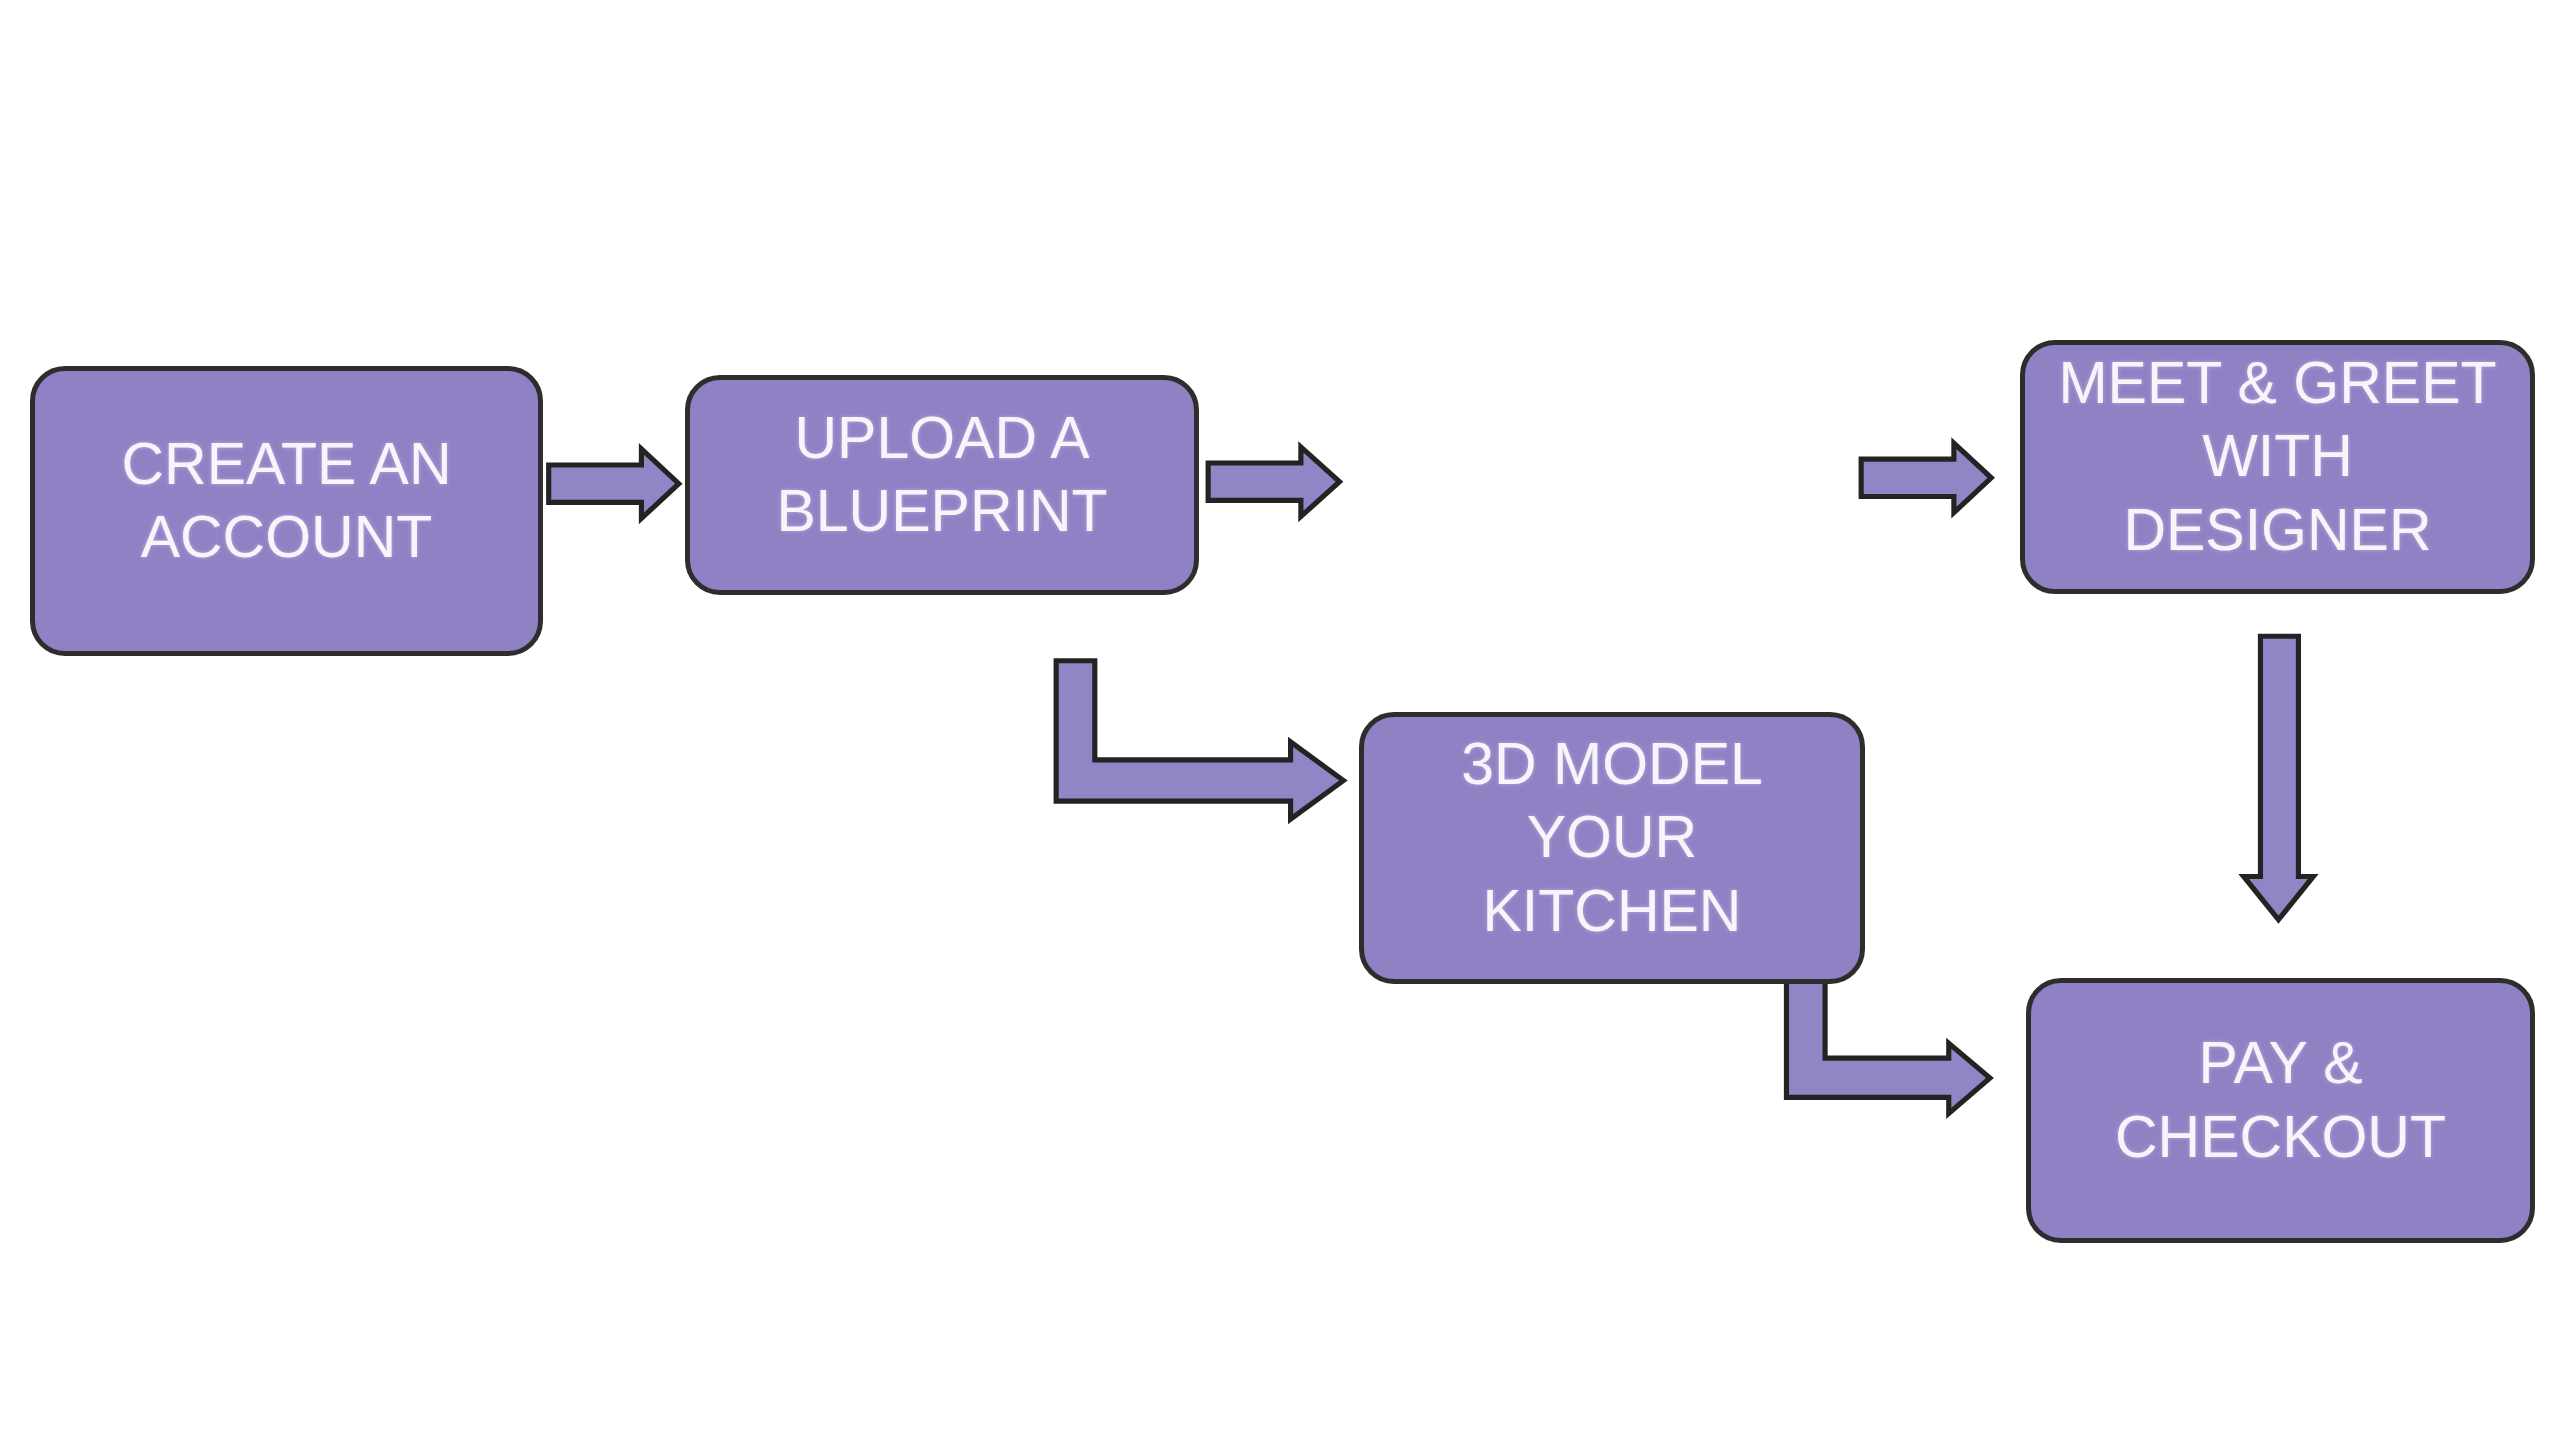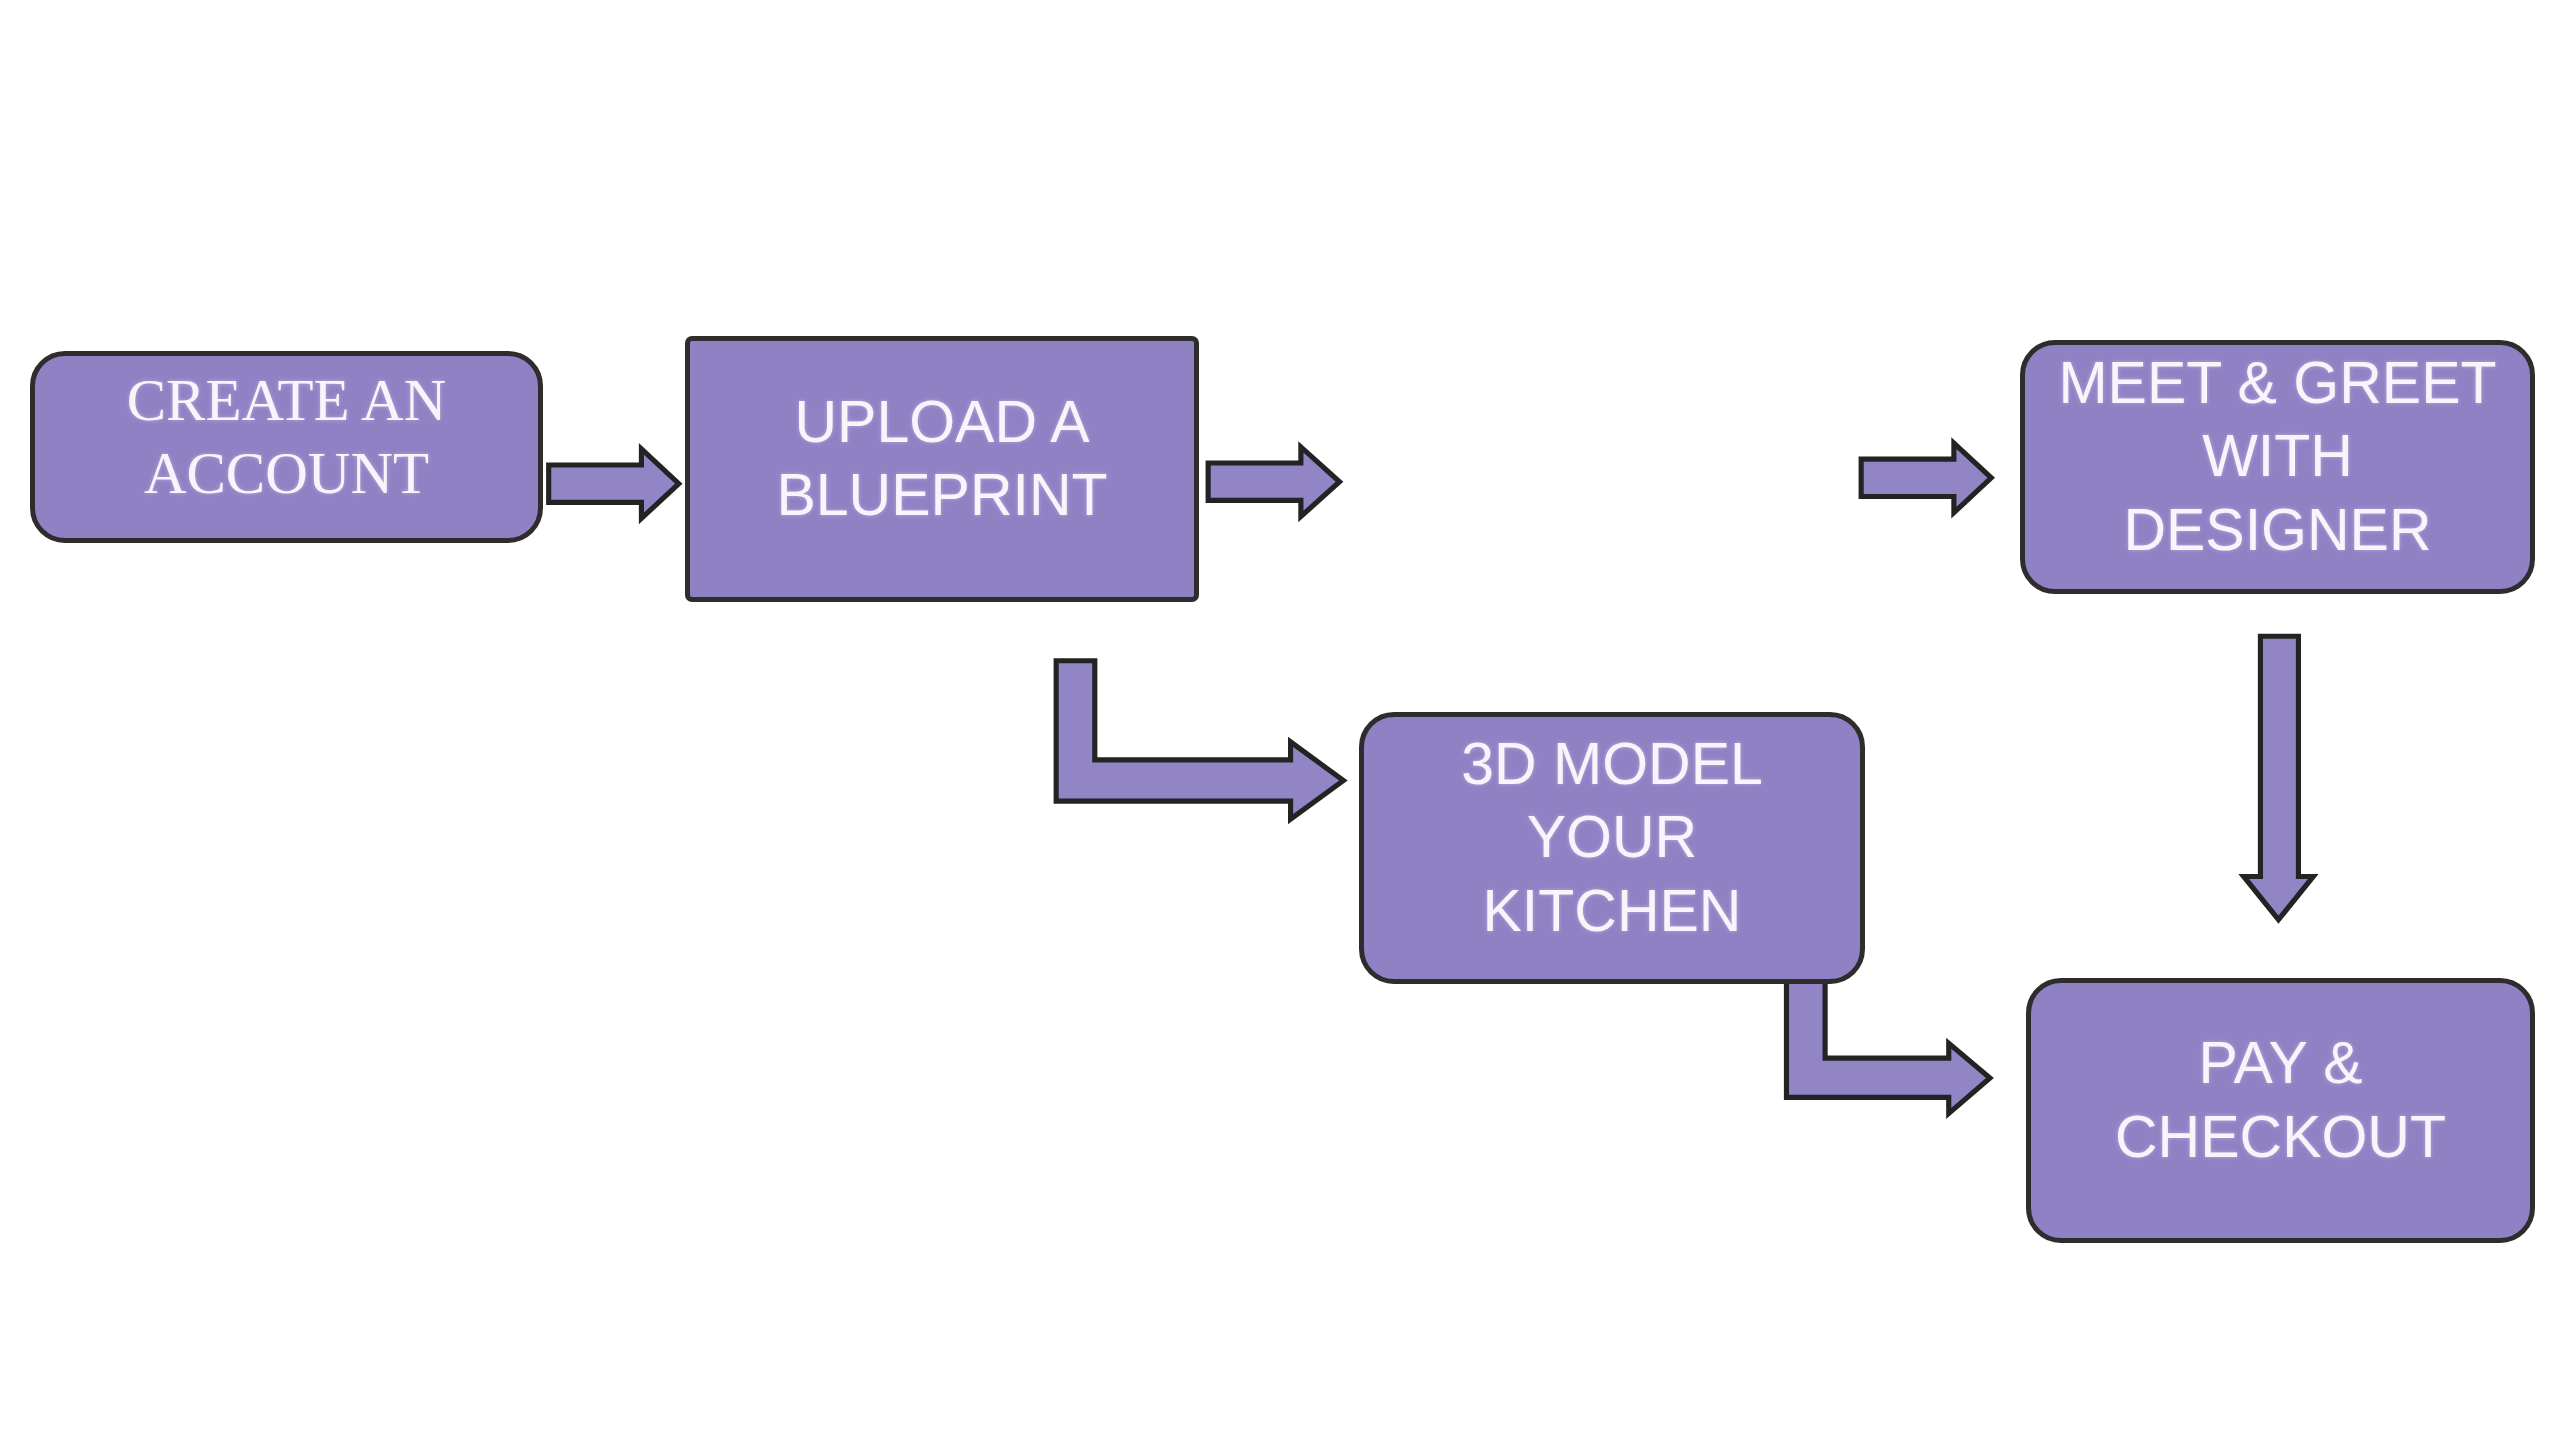--- a/index.html
+++ b/index.html
@@ -51,22 +51,22 @@
   .node-label {
     display: block;
     white-space: pre-line;
     color: var(--text-color);
     font-size: 59px;
     line-height: 1.25;
     letter-spacing: 0px;
     text-shadow: 0 0 4.5px rgba(255, 255, 255, 0.35);
   }
   
-  .n1 { left: 30px;   top: 351px;  width: 513px; height: 192px; font-family: Liberation Serif, serif; }
-  .n2 { left: 685px; top: 336px;  width: 514px; height: 266px; border-radius: 7px; }
+  .n1 { left: 30px;   top: 366px;  width: 513px; height: 290px; }
+  .n2 { left: 685px; top: 375px;  width: 514px; height: 220px; }
   .n3 { left: 1348px; top: 337px;  width: 513px; height: 266px; }
   .n4 { left: 2020px; top: 340px;  width: 515px; height: 254px; }
   .n5 { left: 1359px; top: 665px; width: 506px; height: 272px; margin-top: 47px; }
   .n6 { left: 2026px; top: 978px; width: 509px; height: 265px; }
 </style>
 </head>
 <body>
 
 <div class="canvas">
 

